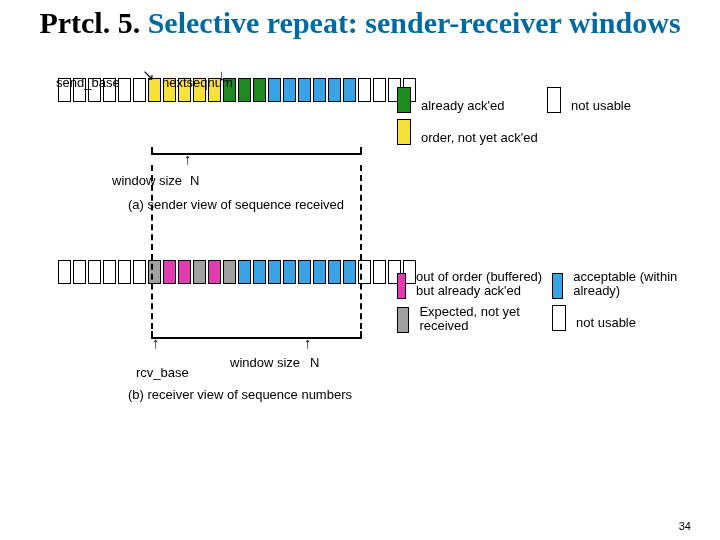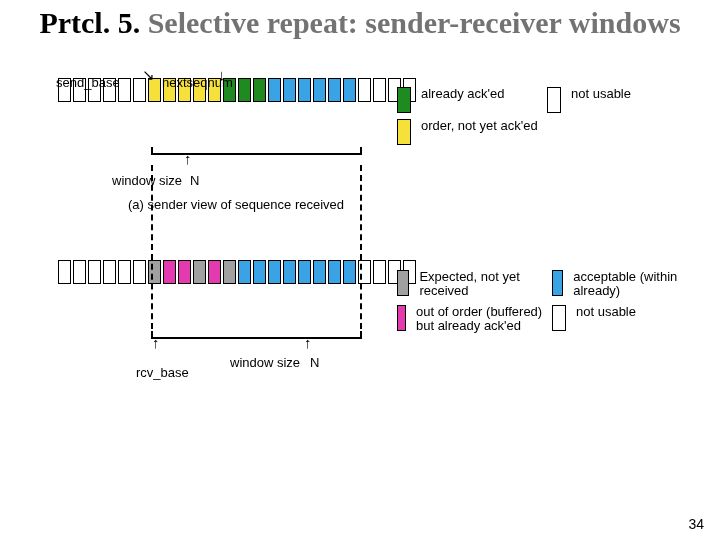--- a/index.html
+++ b/index.html
@@ -1,34 +1,34 @@
 <!DOCTYPE html>
 <html><head>
 <meta charset="utf-8">
 <style>
   html,body{margin:0;padding:0;width:720px;height:540px;background:#fff;font-family:"Segoe UI",Arial,sans-serif;color:#000;overflow:hidden}
   .title{font-family:"Comic Sans MS","Trebuchet MS",cursive;font-size:30px;color:#000;font-weight:bold;text-align:center;margin-top:6px;line-height:1.1}
-  .title .teal{color:#737373}
+  .title .teal{color:#0369a1}
   .dia{position:relative;margin:14px 0 0 52px;width:640px}
   .strip{display:flex;align-items:center;height:30px;margin-left:6px}
   .cell{width:13px;height:24px;border:1px solid #000;box-sizing:border-box;margin-right:2px}
   .w{background:#fff}.y{background:#f6e03a}.g{background:#1f8a1f}.b{background:#3aa3e6}
   .m{background:#e33ab0}.gy{background:#a0a0a0}
   .lbl{position:absolute;font-size:13px;}
   .lbls{position:absolute;font-size:13px}
   .cap{position:absolute;font-size:13px}
   .leg{position:absolute;right:0;width:295px}
-  .lrow{display:flex;align-items:flex-start;margin-bottom:6px}
+  .lrow{display:flex;align-items:flex-end;margin-bottom:6px}
   .sw{width:14px;height:26px;border:1px solid #000;box-sizing:border-box;margin-right:10px}
   .ltxt{font-size:13px;line-height:1.1}
   .arrow-up{position:absolute;font-size:15px;line-height:0}
   .wline{position:absolute;border-top:2px solid #000;height:0}
   .vtip{position:absolute;border-left:2px solid #000;height:6px}
   .dashes{position:absolute;border-left:2px dashed #000;height:164px;top:90px}
-  .page{position:absolute;bottom:8px;right:16px;font-size:14px}
+  .page{position:absolute;bottom:8px;right:29px;font-size:11px}
 </style>
 </head>
 <body>
 
 <div class="title">
   <span>Prtcl. 5.</span>
   <span class="teal">Selective repeat: sender-receiver windows</span>
 </div>
 
 <div class="dia">
@@ -125,31 +125,32 @@
     </div>
 
   <div class="vtip" style="left:99px;top:256px"></div>
   <div class="vtip" style="left:308px;top:256px"></div>
   <div class="wline" style="left:99px;top:262px;width:211px"></div>
   <div class="arrow-up" style="left:100px;top:268px">↑</div>
   <div class="arrow-up" style="left:252px;top:268px">↑</div>
   <div class="lbl" style="left:84px;top:290px">rcv_base</div>
   <div class="lbls" style="left:178px;top:280px">window size</div>
   <div class="lbl" style="left:258px;top:280px">N</div>
+  <div class="cap" style="left:76px;top:312px">(b) receiver view of sequence numbers</div>
 
   <div class="leg" style="top:195px">
     <div style="display:flex">
       <div style="width:155px">
         <div class="lrow">
+            <div class="sw m"></div>
+            <div class="ltxt">out of order (buffered) but already ack'ed</div>
+          </div>
+        <div class="lrow">
             <div class="sw gy"></div>
             <div class="ltxt">Expected, not yet received</div>
-          </div>
-        <div class="lrow">
-            <div class="sw m"></div>
-            <div class="ltxt">out of order (buffered) but already ack'ed</div>
           </div>
       </div>
       <div style="width:140px">
         <div class="lrow">
             <div class="sw b"></div>
             <div class="ltxt">acceptable (within already)</div>
           </div>
         <div class="lrow">
             <div class="sw w"></div>
             <div class="ltxt">not usable</div>

